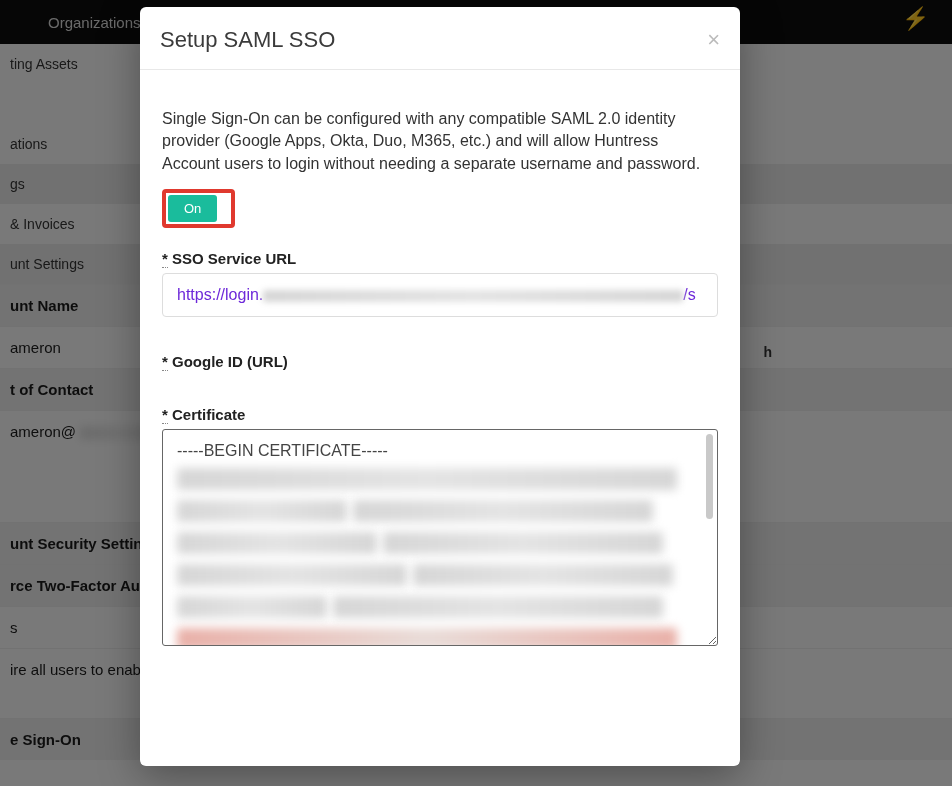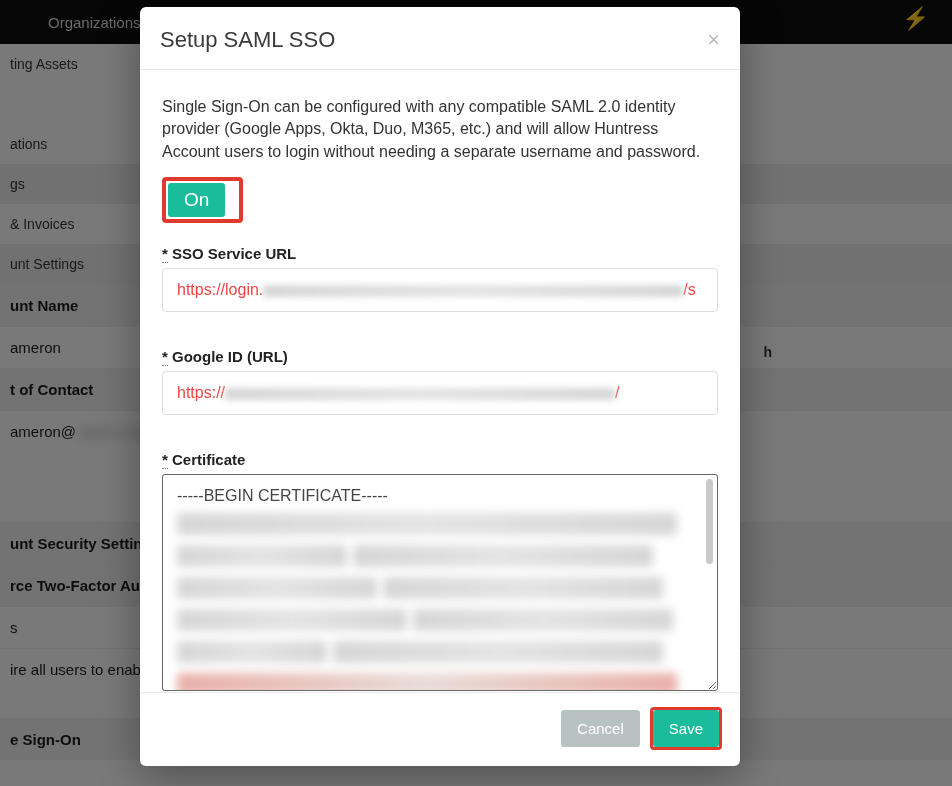--- a/index.html
+++ b/index.html
@@ -20,58 +20,58 @@
   
   .modal {
     position: absolute;
     left: 140px;
     top: 7px;
     width: 600px;
     height: 759px;
     background: #fff;
     border-radius: 6px;
     box-shadow: 0 10px 40px rgba(0,0,0,.35);
-    display: flex; flex-direction: column;
+    display: flex; flex-direction: column; gap: 12px;
   }
   .modal-head {
     padding: 20px 20px 16px 20px;
     border-bottom: 1px solid #e8e8e8;
     display:flex; align-items:center; justify-content:space-between;
   }
   .modal-title { font-size: 22px; color:#3b3b3b; font-weight:400; }
   .close-x { font-size: 22px; color:#bbb; cursor:pointer; line-height:1; }
   .modal-body { padding: 18px 22px 0 22px; flex:1; overflow:hidden; }
   .intro { font-size: 16px; color:#333; line-height:1.4; margin-bottom: 14px; margin-top: 8px; }
 
   .toggle-area { margin-bottom: 22px; }
   .marker-red { border: 4px solid #e0392e; border-radius:4px; display:inline-block; padding:0; }
   .toggle-btn {
     display:inline-block;
     background: #1abc9c;
     color:#fff;
-    font-size:19px;
+    font-size:13px;
     padding: 6px 16px;
     border-radius:3px;
     border:none;
     cursor:pointer;
     margin:2px 14px 2px 2px;
   }
 
   .form-label {
     font-size: 15px; font-weight:bold; color:#222; margin-bottom:6px; display:block;
   }
   .form-label .star { border-bottom:1px dotted #888; }
   .field { margin-bottom: 36px; }
   .input-text {
     width:100%;
     border:1px solid #ddd;
     border-radius:4px;
     padding: 12px 14px;
     font-size:16px;
-    color:#ef4444;
+    color:#6d28d9;
     background:#fff;
   }
   .blur-chunk {
     display:inline-block;
     height:12px;
     background: linear-gradient(90deg,#d6d6d6,#e4e4e4,#d6d6d6);
     filter: blur(3px);
     border-radius:2px;
     vertical-align:middle;
   }
@@ -158,23 +158,20 @@
 
       <div class="field">
         <label class="form-label"><span class="star">*</span> <span>SSO Service URL</span></label>
         <div class="input-text">
           <span>https://login.</span><span class="blur-chunk" style="width:420px;"></span><span>/s</span>
         </div>
       </div>
 
       <div class="field">
         <label class="form-label"><span class="star">*</span> <span>Google ID (URL)</span></label>
-        <div class="input-text">
-          <span>https://</span><span class="blur-chunk" style="width:390px;"></span><span>/</span>
-        </div>
       </div>
 
       <div class="field">
         <label class="form-label"><span class="star">*</span> <span>Certificate</span></label>
         <div class="textarea-wrap">
           <div class="textarea">
             <div class="cert-line">-----BEGIN CERTIFICATE-----</div>
             <div class="blur-row">
                 <span class="blur-chunk" style="width:500px;height:22px;filter:blur(5px);"></span>
               </div>
@@ -195,20 +192,14 @@
                 <span class="blur-chunk" style="width:330px;height:22px;filter:blur(5px);"></span>
               </div>
             <div class="blur-row">
                 <span class="blur-chunk" style="width:500px;height:22px;filter:blur(5px);background:linear-gradient(90deg,#e9b0a8,#e9dcd8,#e9b0a8);"></span>
               </div>
           </div>
           <div class="fake-scroll"></div>
         </div>
       </div>
     </div>
-    <div class="modal-foot">
-      <button class="btn btn-cancel">Cancel</button>
-      <span class="marker-red-thin">
-        <button class="btn btn-save">Save</button>
-      </span>
-    </div>
   </div>
 </div>
 
 </body></html>

